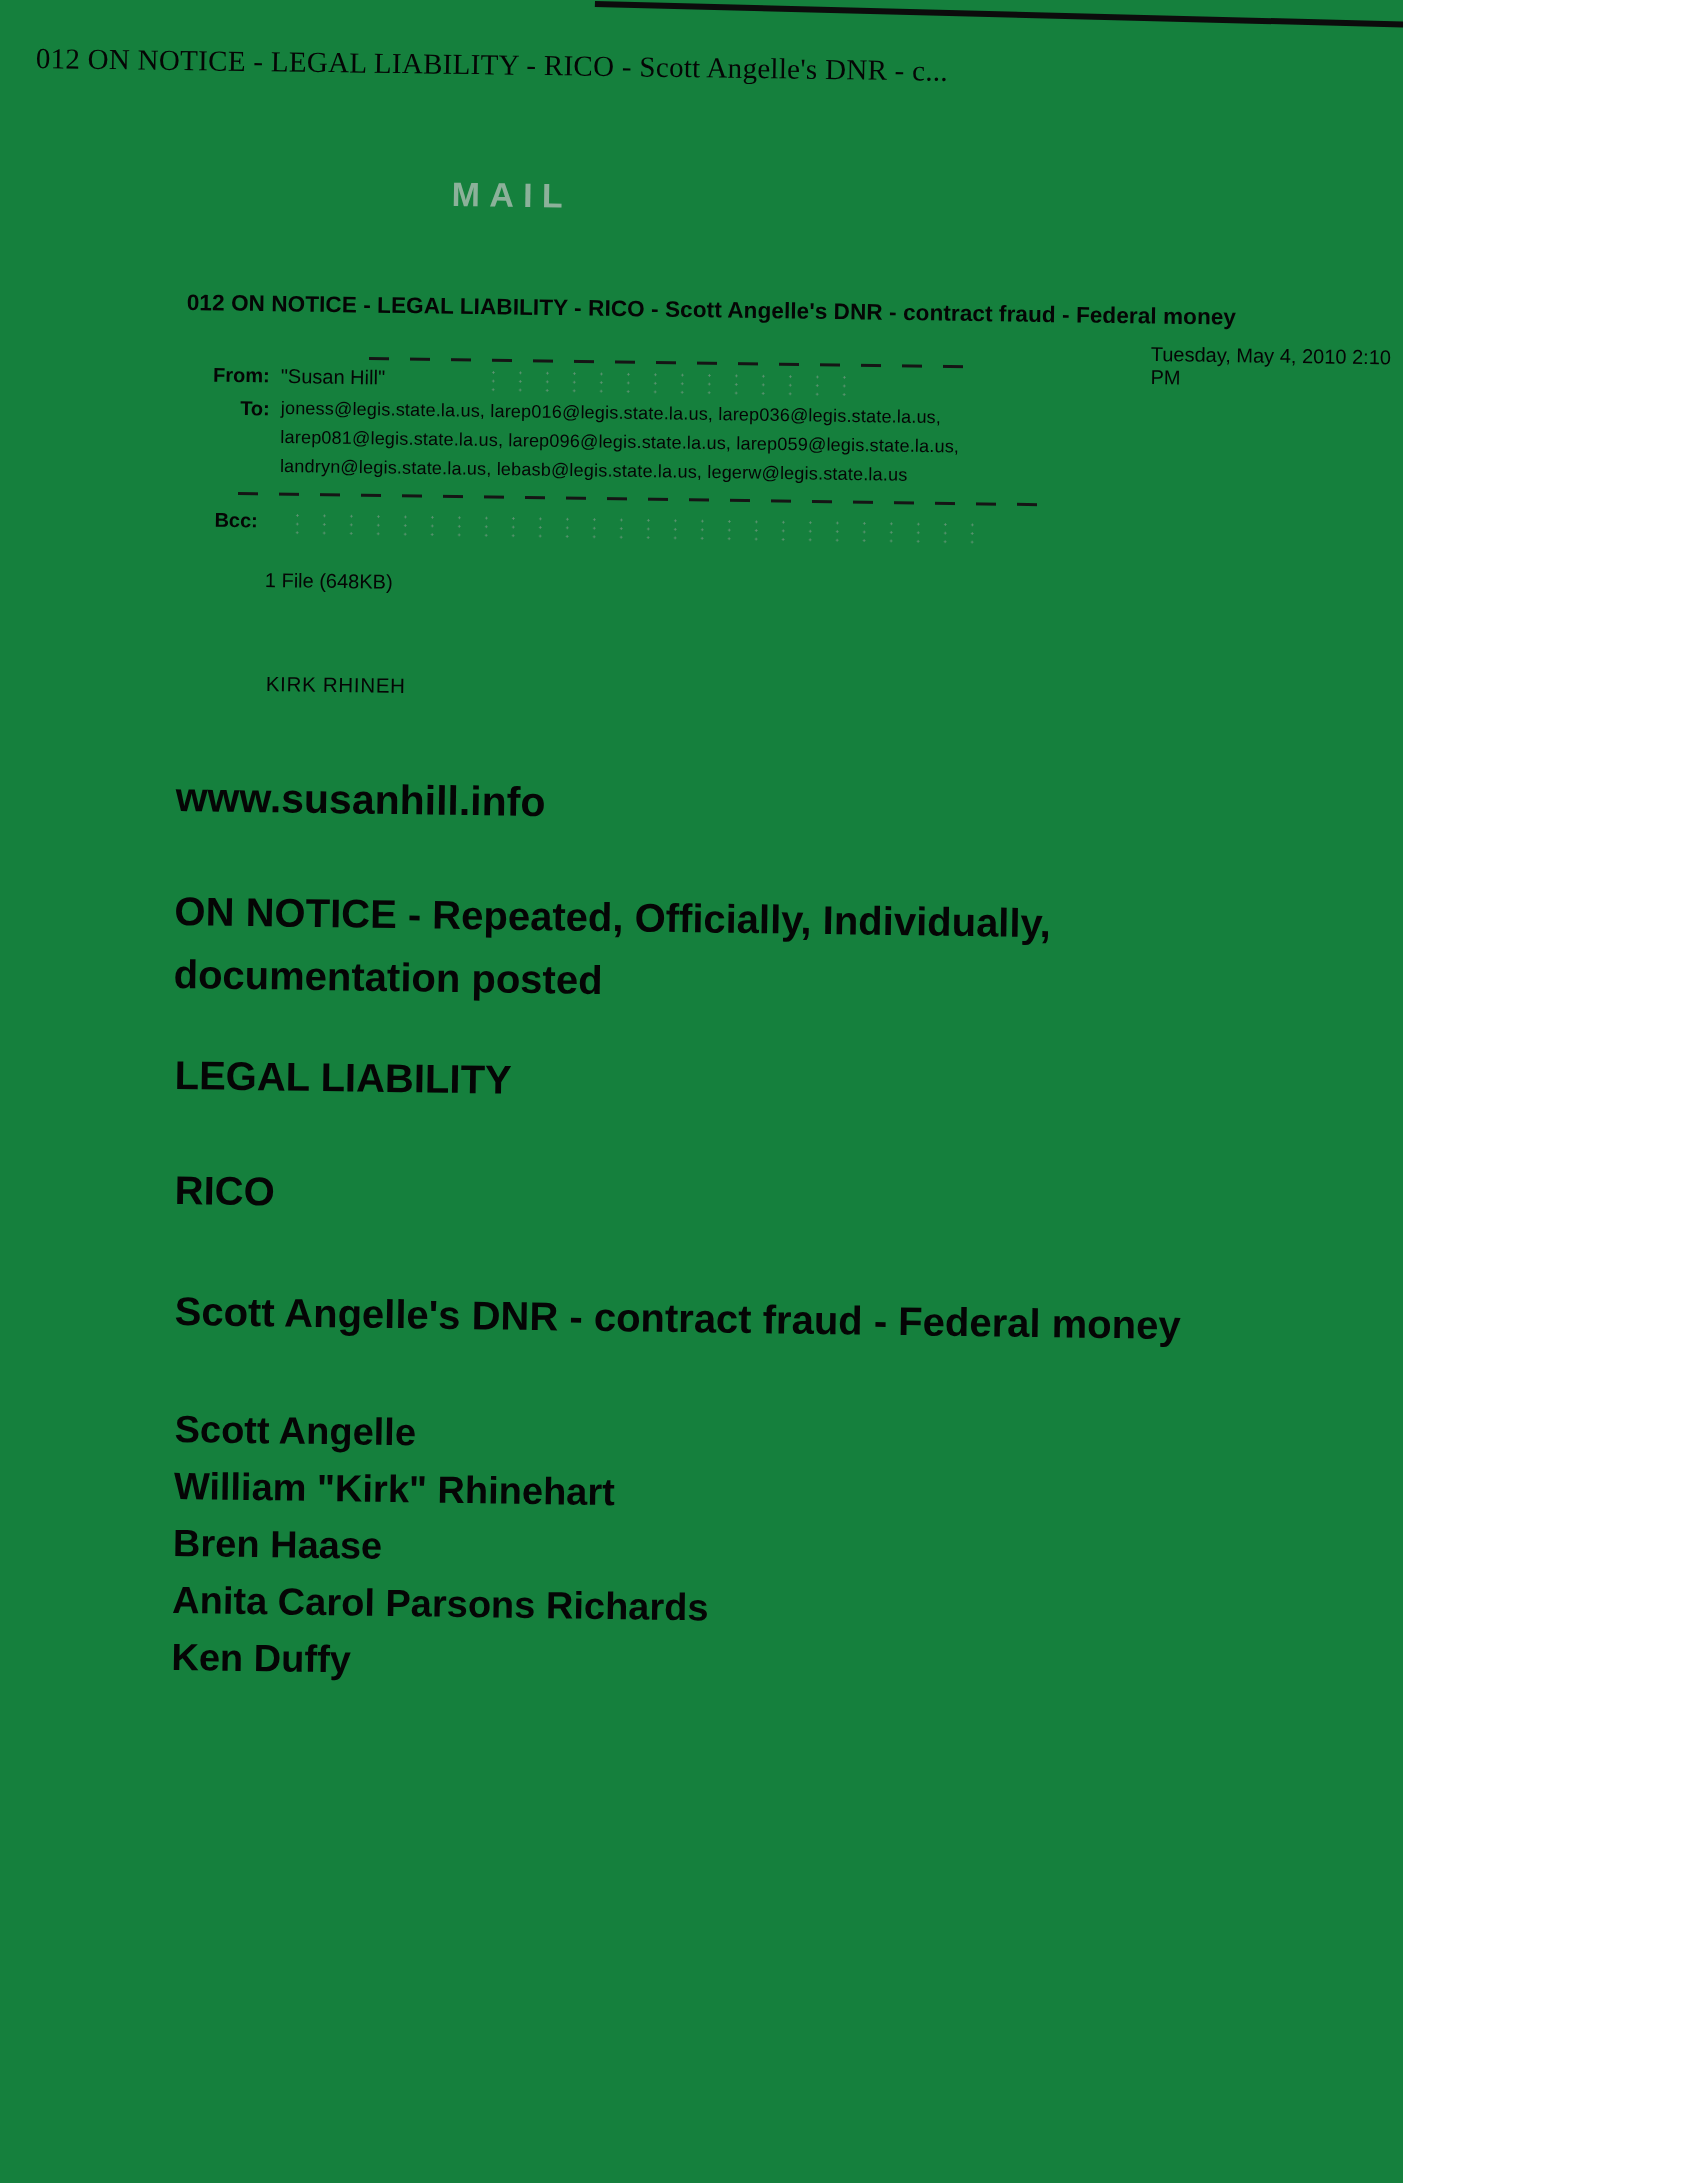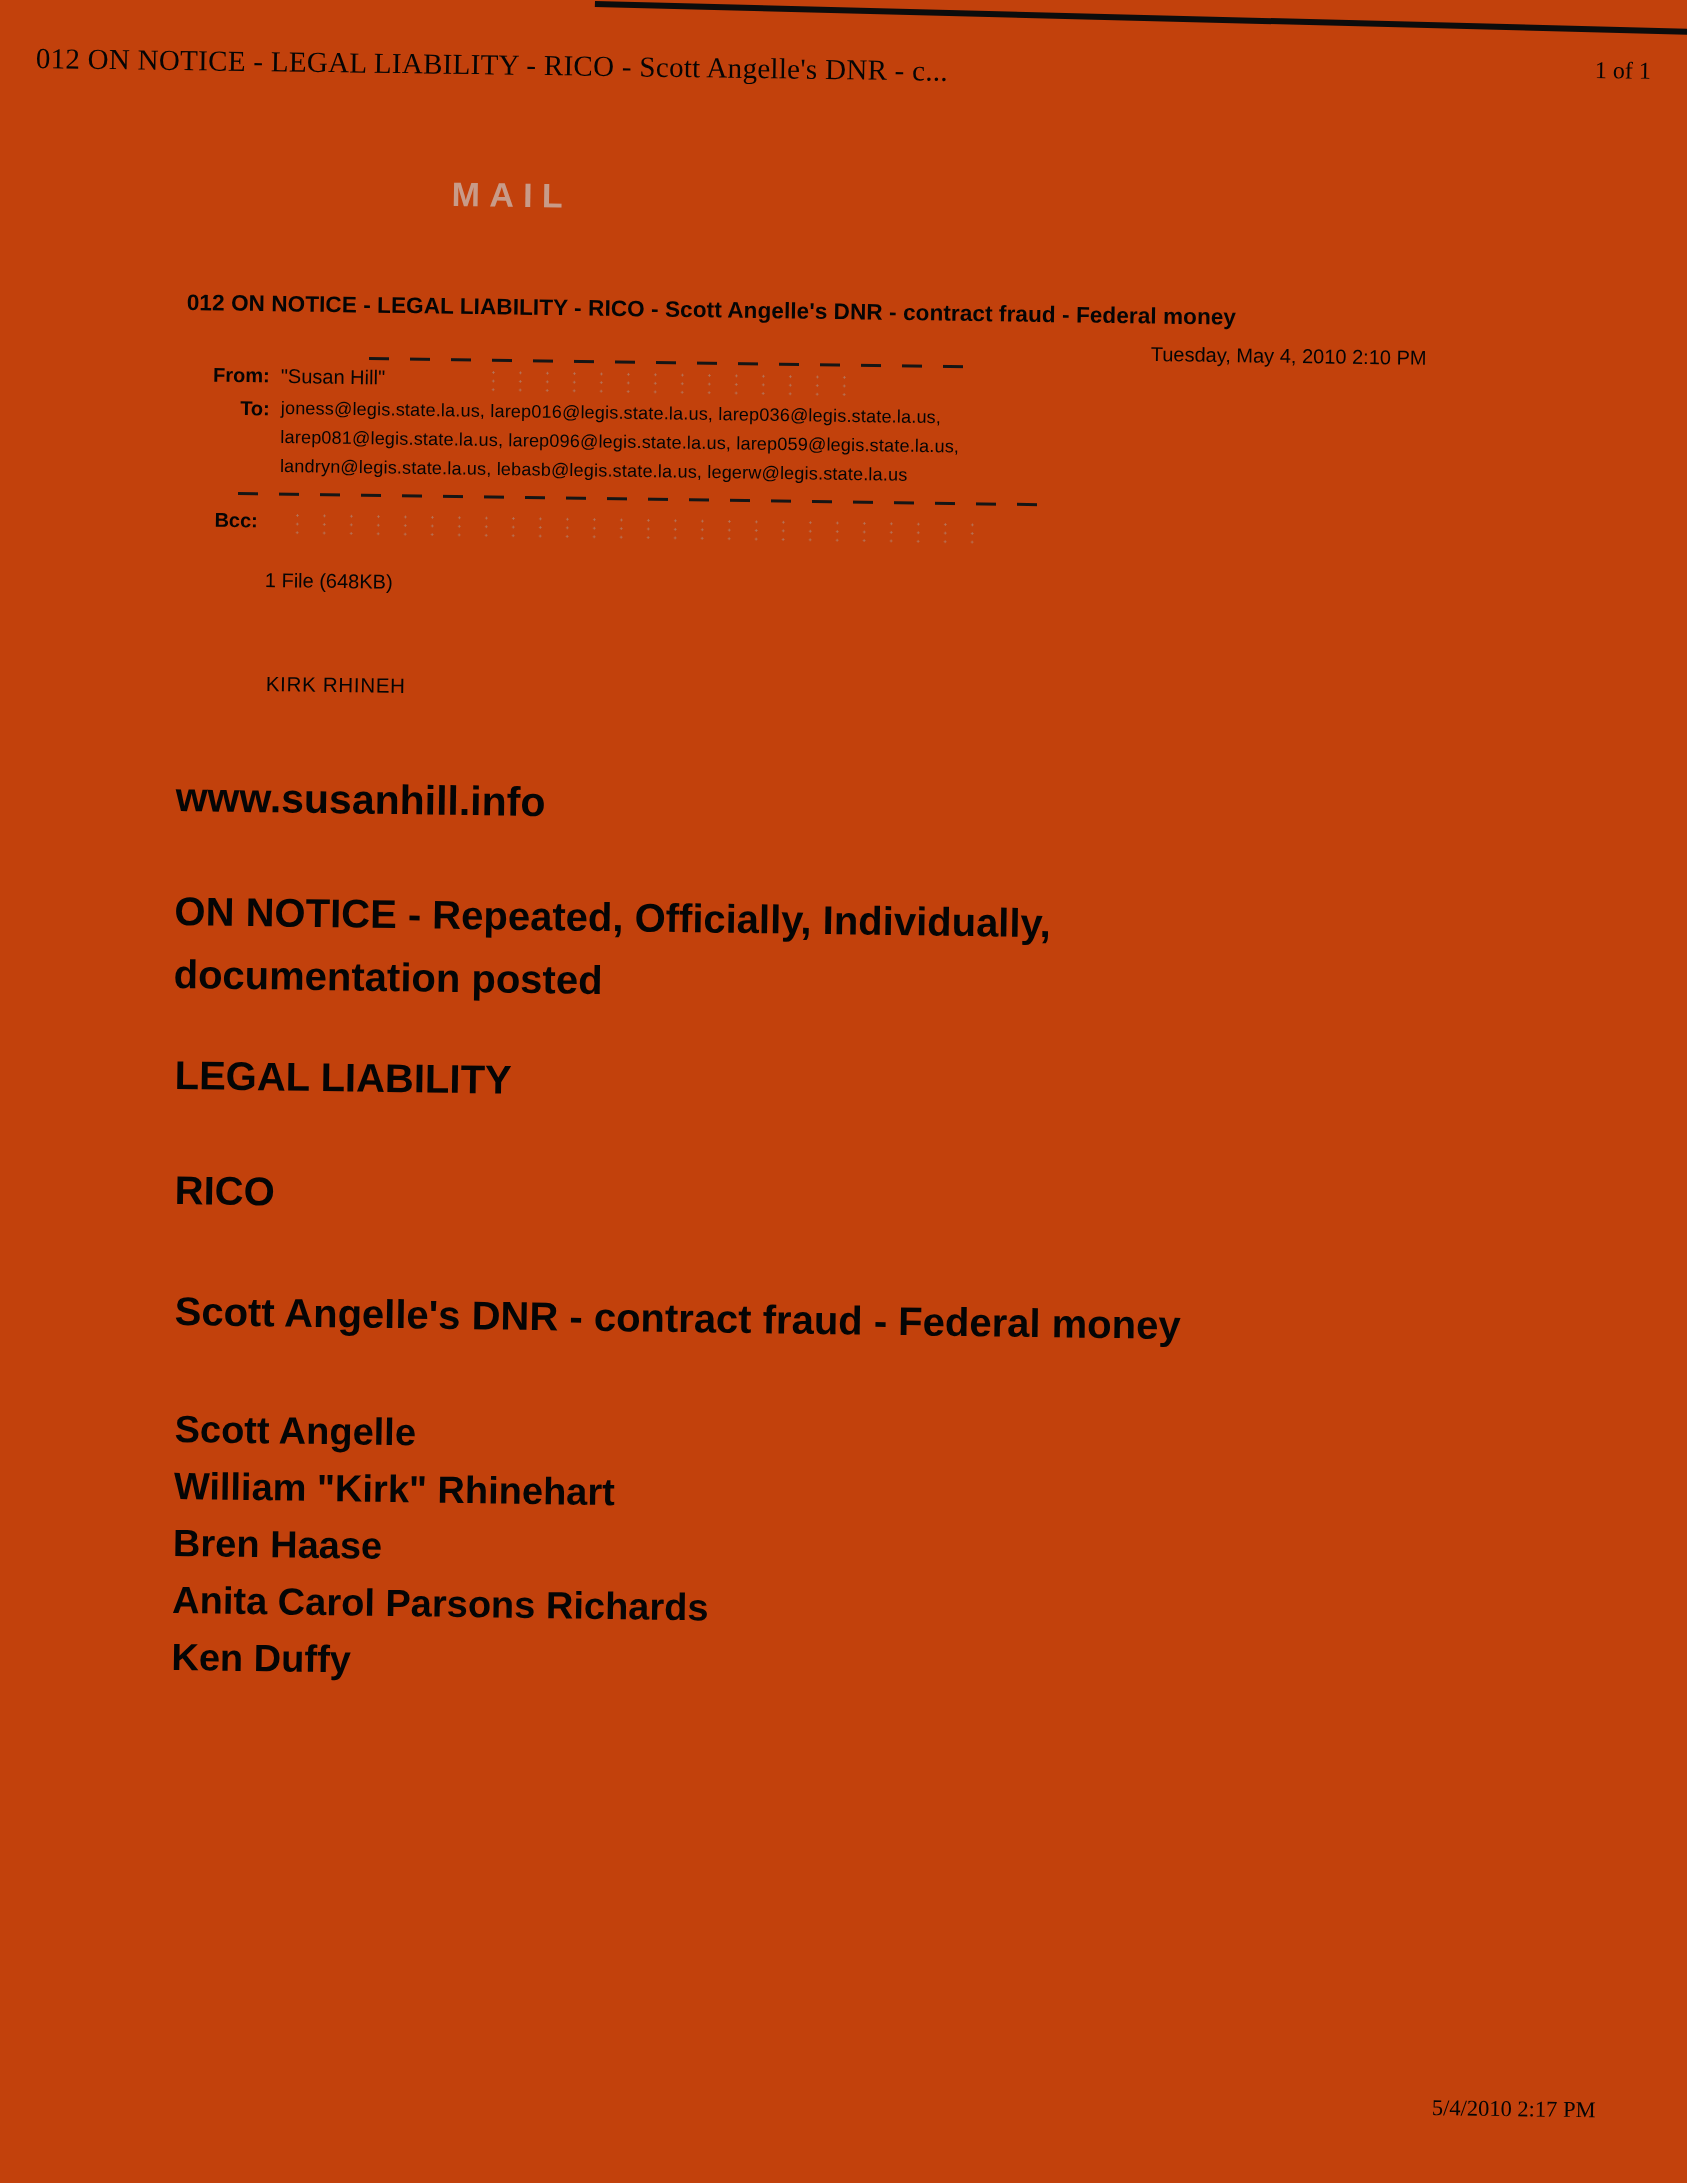--- a/index.html
+++ b/index.html
@@ -1,18 +1,18 @@
 <!DOCTYPE html>
 <html style="font-size:10.6px"><head>
 <meta charset="utf-8">
 <style>
   html,body { margin:0; padding:0; background:#ffffff; }
   .page {
-    position:relative; width:1687px; height:2183px;
-    background:#c2410c; overflow:hidden;
+    position:relative; width:1403px; height:2183px;
+    background:#15803d; overflow:hidden;
     font-family:"Liberation Sans", sans-serif; color:#050505;
   }
   .abs { position:absolute; }
   .tilt { transform:rotate(0.8deg); transform-origin:left top; }
   .serif { font-family:"Liberation Serif", serif; }
   .scan-line {
     position:absolute; left:595px; top:1.3px; width:1102px; height:6px;
     background:#0c0c0c; transform:rotate(1.45deg); transform-origin:left top;
   }
   .print-header { font-size:29px; letter-spacing:0.3px; }

